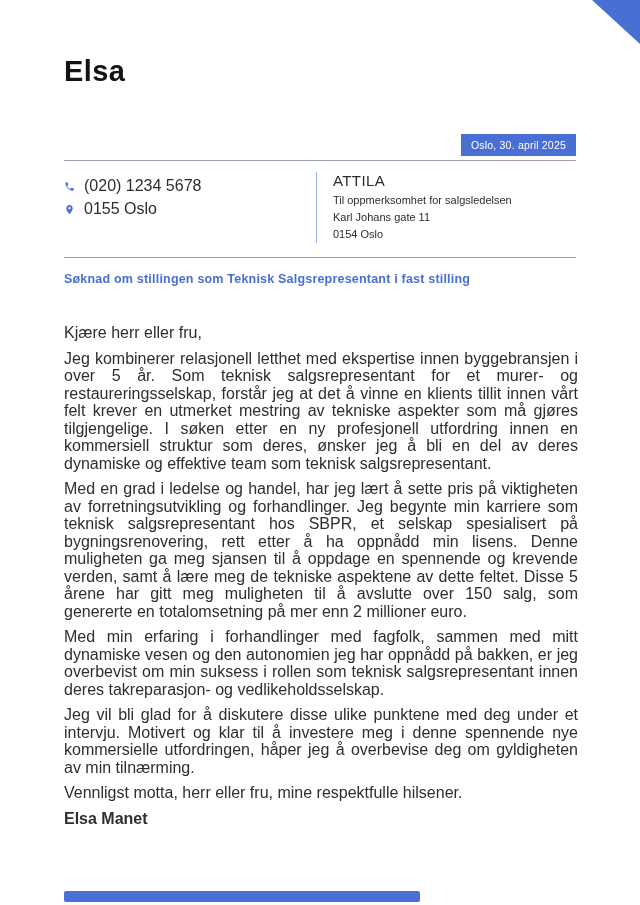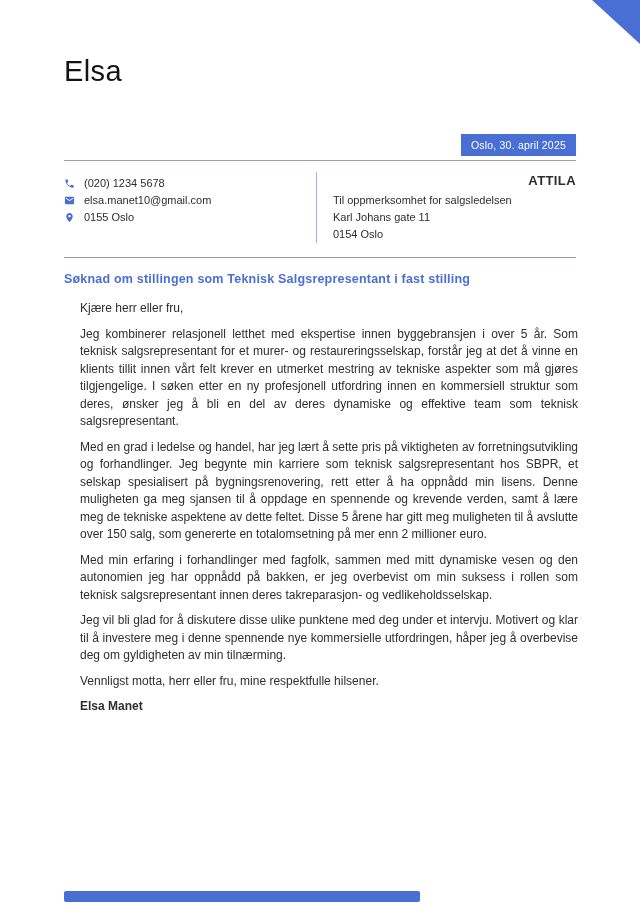--- a/index.html
+++ b/index.html
@@ -24,21 +24,21 @@
   .bottom-bar {
     position: absolute; left: 64px; bottom: 3px;
     width: 356px; height: 11px;
     background: var(--accent);
     border-radius: 2px;
   }
 
   
   .name {
     position: absolute; top: 54px; left: 64px;
-    font-size: 29px; font-weight: normal;
+    font-size: 29px; font-weight: bold;
     line-height: 35px; letter-spacing: 0.4px;
     color: #141414;
   }
   .date-badge {
     position: absolute; top: 134px; right: 64px;
     background: var(--accent); color: #ffffff;
     font-size: 10.5px; line-height: 14px;
     padding: 4px 10px;
     letter-spacing: 0.2px;
     text-align: center;
@@ -53,44 +53,44 @@
     padding: 11px 0 14px;
     min-height: 80px;
   }
   .contact-col {
     width: 252px;
     display: flex; flex-direction: column;
     gap: 5px; padding-top: 5px;
   }
   .contact-row {
     display: flex; align-items: center; gap: 9px;
-    font-size: 11px; color: #2d2d2d;
+    font-size: 16px; color: #2d2d2d;
   }
   .contact-row .ic { width: 11px; height: 11px; flex: 0 0 11px; display: inline-flex; }
   .contact-row .ic svg { width: 11px; height: 11px; fill: var(--accent); }
   .recipient-col {
     flex: 1;
     border-left: 1px solid #9db0e2;
     padding-left: 16px;
     font-size: 11px; line-height: 17px; color: #2d2d2d;
   }
   .recipient-name {
-    font-weight: bold; font-size: 13px;
-    letter-spacing: 0.4px; margin-bottom: 3px; text-align: right;
+    font-weight: normal; font-size: 15px;
+    letter-spacing: 0.4px; margin-bottom: 3px;
   }
 
   
   .subject {
     position: absolute; top: 272px; left: 64px; right: 76px;
     color: var(--accent); font-weight: bold;
     font-size: 12.5px; letter-spacing: 0.2px;
   }
   .letter-body {
-    position: absolute; top: 300px; left: 64px; right: 62px;
-    font-size: 12px; line-height: 17.5px; color: #2e2e2e; margin-left: 16px;
+    position: absolute; top: 324px; left: 64px; right: 62px;
+    font-size: 16px; line-height: 17.5px; color: #2e2e2e;
   }
   .letter-body p { margin: 0 0 8px; }
   .letter-body p.justified { text-align: justify; }
   .signature { margin-top: 10px; font-weight: bold; }
 </style>
 </head>
 <body>
 
 <div class="corner-triangle"></div>
 <div class="bottom-bar"></div>
@@ -103,28 +103,20 @@
 
 <div class="info-band">
   <div class="contact-col">
     <div class="contact-row">
       <span class="ic">
         <svg viewBox="0 0 24 24">
             <path d="M6.62 10.79c1.44 2.83 3.76 5.14 6.59 6.59l2.2-2.2c.27-.27.67-.36 1.02-.24 1.12.37 2.33.57 3.57.57.55 0 1 .45 1 1V20c0 .55-.45 1-1 1-9.39 0-17-7.61-17-17 0-.55.45-1 1-1h3.5c.55 0 1 .45 1 1 0 1.25.2 2.45.57 3.57.11.35.03.74-.25 1.02l-2.2 2.2z"></path>
           </svg>
       </span>
       <span>(020) 1234 5678</span>
-    </div>
-    <div class="contact-row">
-      <span class="ic">
-        <svg viewBox="0 0 24 24">
-            <path d="M20 4H4c-1.1 0-2 .9-2 2v12c0 1.1.9 2 2 2h16c1.1 0 2-.9 2-2V6c0-1.1-.9-2-2-2zm0 4l-8 5-8-5V6l8 5 8-5v2z"></path>
-          </svg>
-      </span>
-      <span>elsa.manet10@gmail.com</span>
     </div>
     <div class="contact-row">
       <span class="ic">
         <svg viewBox="0 0 24 24">
             <path d="M12 2C8.13 2 5 5.13 5 9c0 5.25 7 13 7 13s7-7.75 7-13c0-3.87-3.13-7-7-7zm0 9.5c-1.38 0-2.5-1.12-2.5-2.5s1.12-2.5 2.5-2.5 2.5 1.12 2.5 2.5-1.12 2.5-2.5 2.5z"></path>
           </svg>
       </span>
       <span>0155 Oslo</span>
     </div>
   </div>

